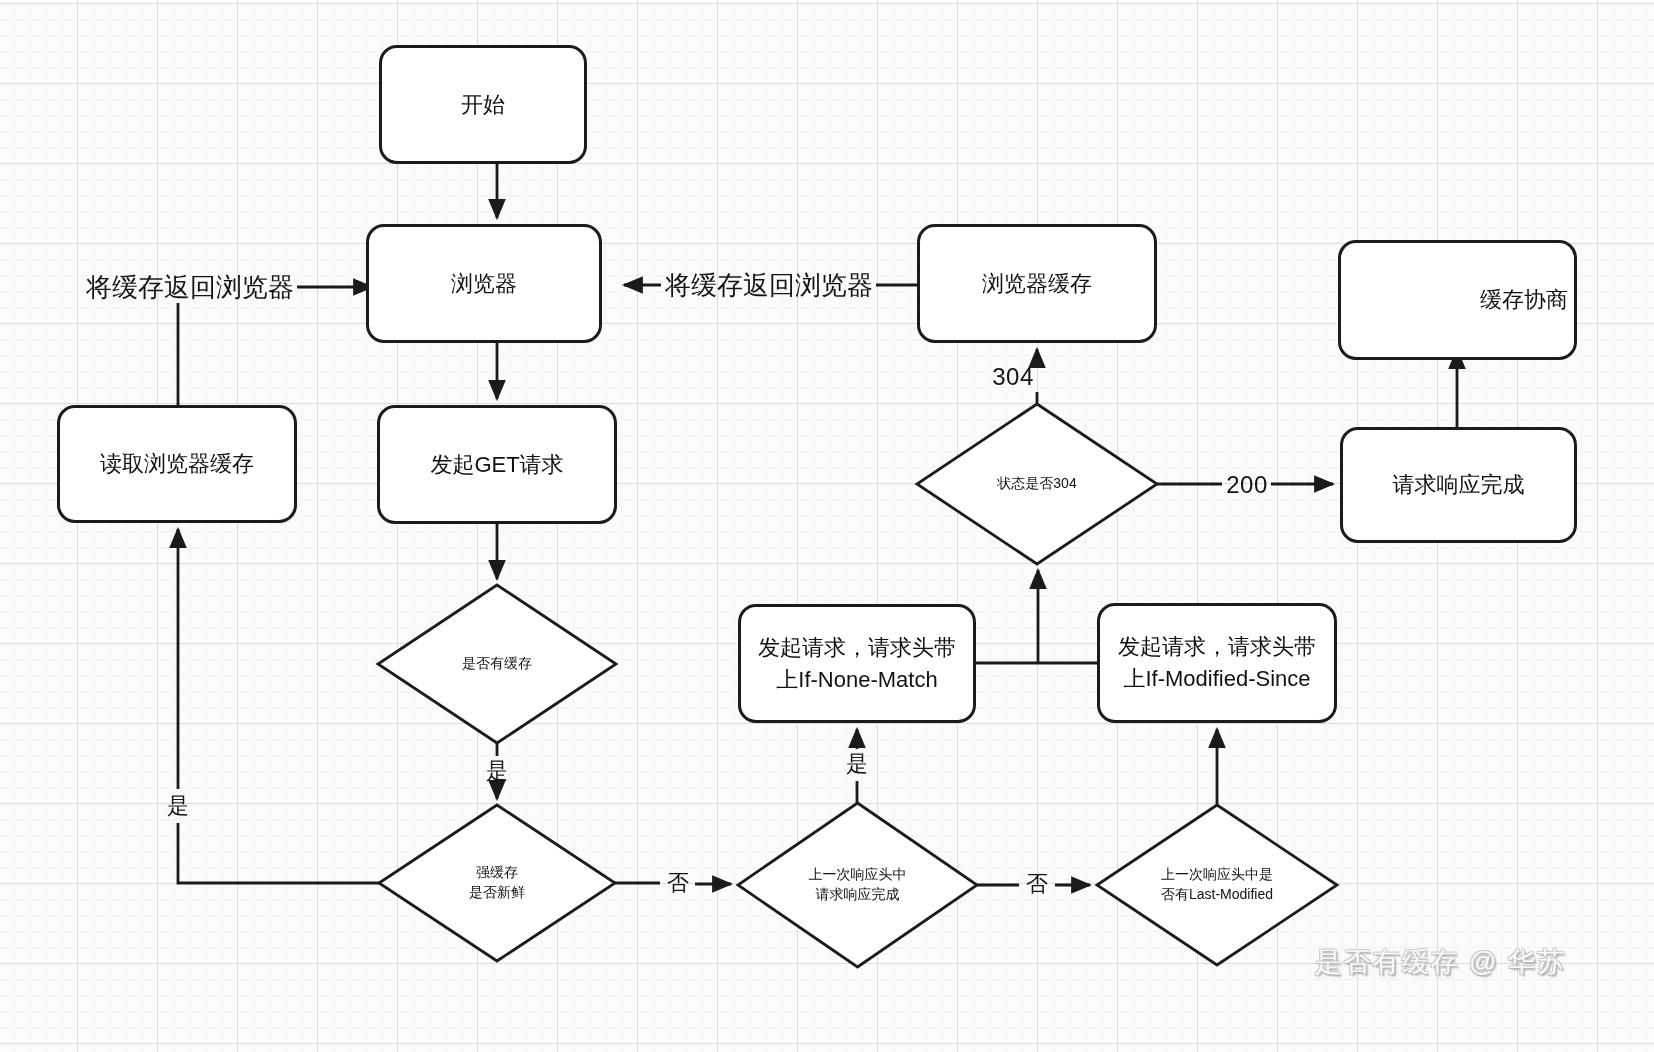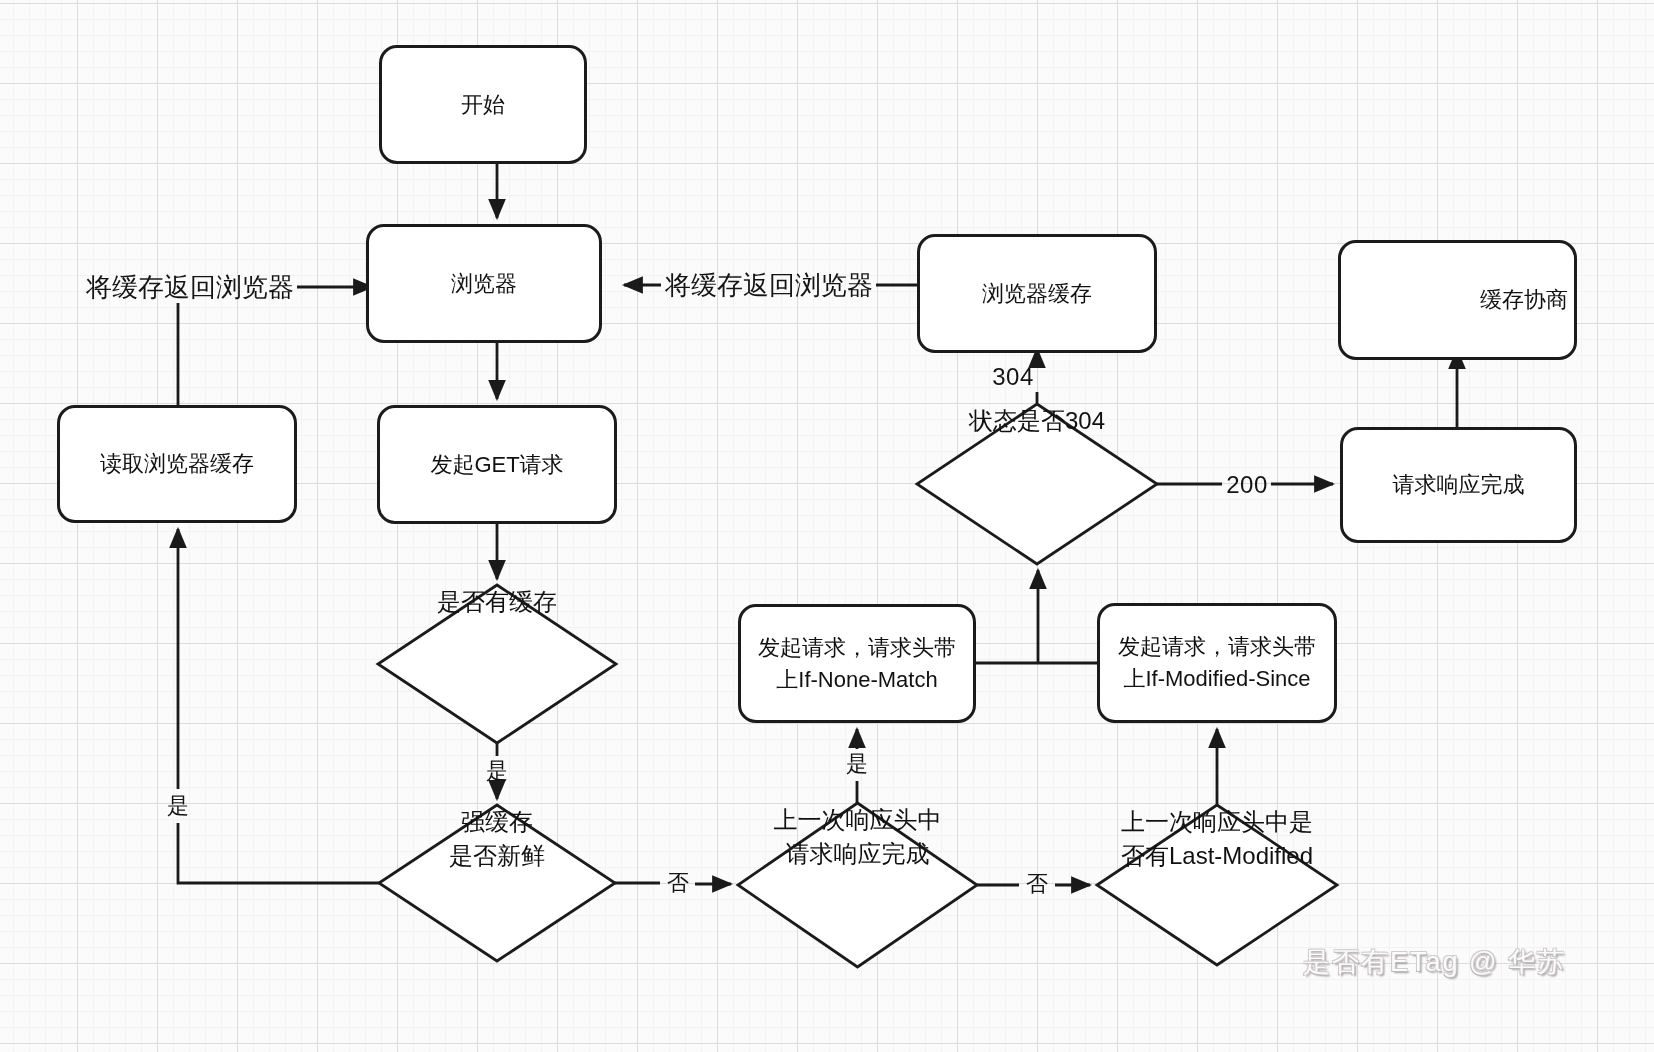--- a/index.html
+++ b/index.html
@@ -33,22 +33,22 @@
     box-sizing: border-box;
     font-size: 22px;
     line-height: 1.45;
     padding: 0 6px;
   }
   .node-label, .d-label-text { white-space: pre-line; }
   .diamond { position: absolute; }
   .diamond svg { position: absolute; inset: 0; overflow: visible; }
   .d-label {
     position: absolute; inset: 0;
-    display: flex; align-items: flex-start; justify-content: center;
-    text-align: center; font-size: 24px; line-height: 1.4;
+    display: flex; align-items: center; justify-content: center;
+    text-align: center; font-size: 14px; line-height: 1.4;
   }
   .edges { position: absolute; left: 0; top: 0; pointer-events: none; }
   .edges line, .edges path.seg {
     stroke: #1a1a1a; stroke-width: 2.8; fill: none;
     stroke-linecap: butt;
   }
   .elabel {
     position: absolute;
     transform: translate(-50%, -50%);
     font-size: 22px;
@@ -149,21 +149,21 @@
   </div>
 
   <div class="node" style="left:57px; top:405px; width:240px; height:118px;">
     <span class="node-label">读取浏览器缓存</span>
   </div>
 
   <div class="node" style="left:377px; top:405px; width:240px; height:119px;">
     <span class="node-label">发起GET请求</span>
   </div>
 
-  <div class="node" style="left:917px; top:234px; width:240px; height:119px;">
+  <div class="node" style="left:917px; top:224px; width:240px; height:119px;">
     <span class="node-label">浏览器缓存</span>
   </div>
 
   <div class="node" style="left:1338px; top:240px; width:239px; height:120px;justify-content:flex-end;">
     <span class="node-label">缓存协商</span>
   </div>
 
   <div class="node" style="left:1340px; top:427px; width:237px; height:116px;">
     <span class="node-label">请求响应完成</span>
   </div>
@@ -229,15 +229,15 @@
   <div class="elabel long" style="left:190px; top:287px;">将缓存返回浏览器</div>
   <div class="elabel long" style="left:769px; top:285px;">将缓存返回浏览器</div>
   <div class="elabel" style="left:497px; top:771px;">是</div>
   <div class="elabel" style="left:178px; top:806px;">是</div>
   <div class="elabel" style="left:857px; top:764px;">是</div>
   <div class="elabel" style="left:678px; top:883px;">否</div>
   <div class="elabel" style="left:1037px; top:884px;">否</div>
   <div class="elabel num" style="left:1013px; top:377px;">304</div>
   <div class="elabel num" style="left:1247px; top:485px;">200</div>
 
-  <div class="watermark">是否有ETag @ 华苏</div>
+  <div class="watermark">是否有缓存 @ 华苏</div>
 
 </div>
 
 </body></html>

